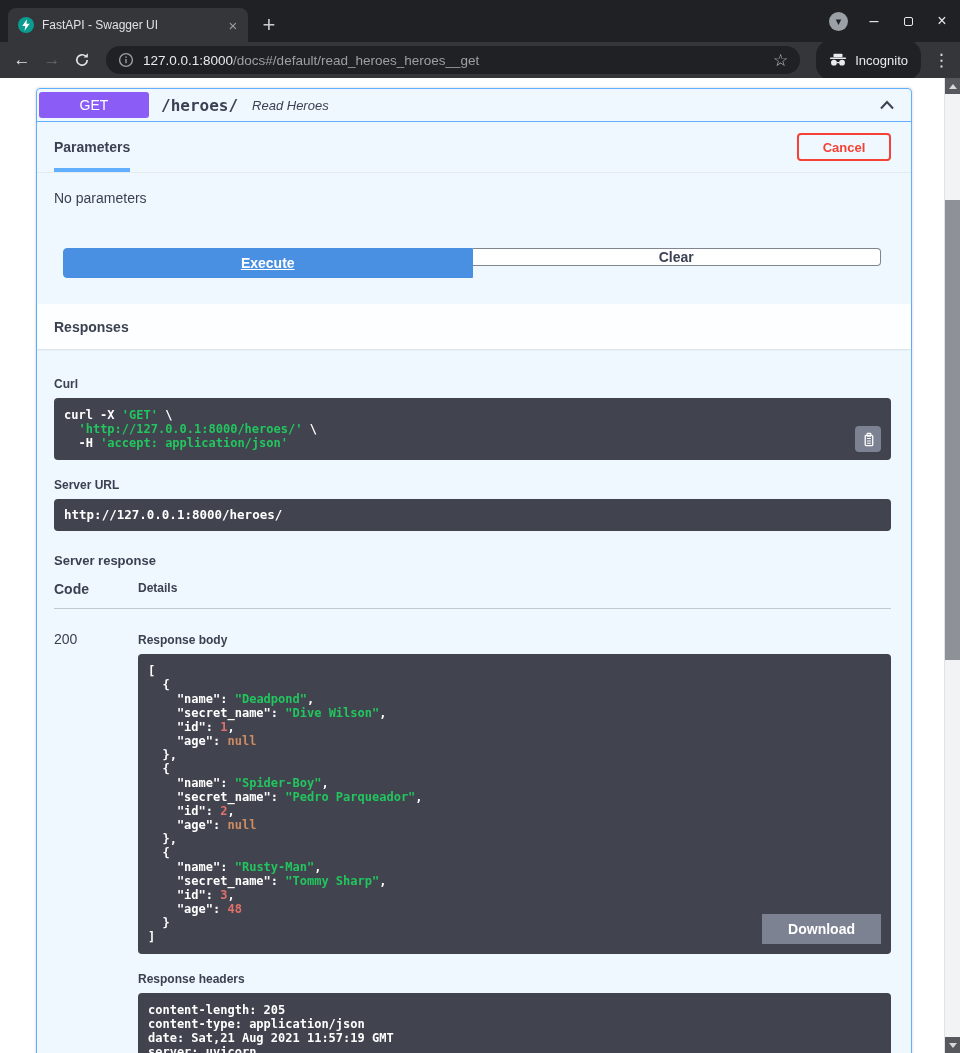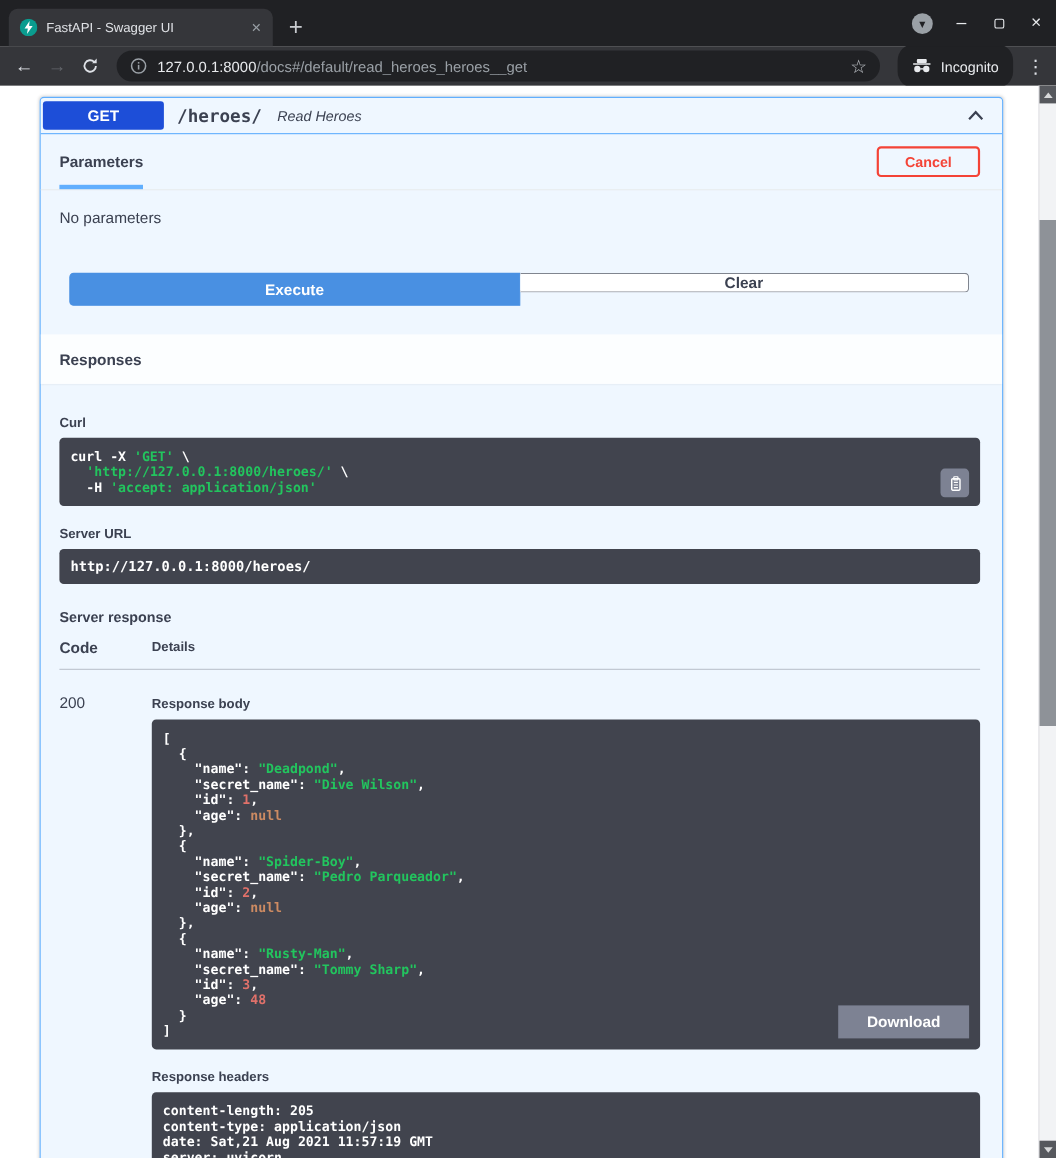--- a/index.html
+++ b/index.html
@@ -29,32 +29,32 @@
   .incognito-label { color:#e8eaed; font-size:13px; }
   .menu-icon { color:#dee1e6; font-size:17px; margin-left:6px; cursor:pointer; }
 
   
   .page { position:relative; height:975px; background:#fff; }
   .content { position:absolute; left:0; top:0; right:16px; bottom:0; overflow:hidden; }
   .swagger { width:876px; margin:10px 0 0 36px; }
 
   .opblock { border:1px solid #61affe; border-radius:4px; background:rgba(97,175,254,.1); box-shadow:0 0 3px rgba(0,0,0,.19); }
   .op-summary { display:flex; align-items:center; padding:3px 16px 3px 2px; border-bottom:1px solid #61affe; cursor:pointer; }
-  .method-badge { width:110px; height:26px; line-height:26px; text-align:center; background:#1d4ed8; color:#fff; font-weight:700; font-size:14px; border-radius:3px; }
+  .method-badge { width:110px; height:26px; line-height:26px; text-align:center; background:#8b5cf6; color:#fff; font-weight:400; font-size:14px; border-radius:3px; }
   .op-path { margin-left:12px; font-family:"DejaVu Sans Mono", monospace; font-size:16px; font-weight:600; color:#3b4151; }
   .op-desc { margin-left:14px; font-size:13px; color:#3b4151;font-style:italic; }
   .op-chevron { margin-left:auto; display:flex; cursor:pointer; }
 
   .params-header { height:51px; display:flex; align-items:center; justify-content:space-between; padding:0 20px 0 17px; border-bottom:1px solid #e8ebee; }
   .param-tab { height:100%; display:flex; align-items:center; position:relative; font-size:14px; font-weight:700; color:#3b4151; }
   .param-tab::after { content:""; position:absolute; left:0; right:0; bottom:0; height:4px; background:#61affe; }
   .btn-cancel { width:94px; height:28px; border:2px solid #f44336; color:#f44336; background:transparent; font-weight:700; font-size:13px; border-radius:4px; cursor:pointer; font-family:inherit; }
   .params-body { padding:17px 20px 42px 17px; font-size:14px; color:#3b4151; }
   .execute-row { display:flex; padding:0 30px 26px 26px; }
-  .btn-execute { flex:1; height:30px; background:#4990e2; border:1px solid #4990e2; color:#fff; font-weight:700; font-size:14px; border-radius:4px 0 0 4px; cursor:pointer; font-family:inherit; }
+  .btn-execute { flex:1; height:30px; background:#4990e2; border:1px solid #4990e2; color:#fff; font-weight:700; font-size:14px; border-radius:4px 0 0 4px; cursor:pointer; font-family:inherit;text-decoration:underline; }
   .btn-clear { flex:1; height:18px; background:#fff; border:1px solid #80858f; border-left:none; color:#3b4151; font-weight:700; font-size:14px; border-radius:0 4px 4px 0; cursor:pointer; font-family:inherit; }
 
   .responses-header { height:45px; display:flex; align-items:center; padding:0 20px 0 17px; background:rgba(255,255,255,.8); box-shadow:0 1px 2px rgba(0,0,0,.1); font-size:14px; font-weight:700; color:#3b4151; }
   .responses-inner { padding:12px 20px 26px 17px; }
   .sec-label { font-size:12px; font-weight:700; color:#3b4151; margin:18px 0 7px; }
   .sec-label.first { margin-top:16px; }
   .sec-label.srv { font-size:13px; margin-top:22px; }
 
   .codeblock { position:relative; background:#41444e; border-radius:4px; padding:10px; font-family:"DejaVu Sans Mono", monospace; font-size:12px; font-weight:700; line-height:14px; color:#fff; overflow:hidden; }
   .codeblock div { white-space:pre; }

